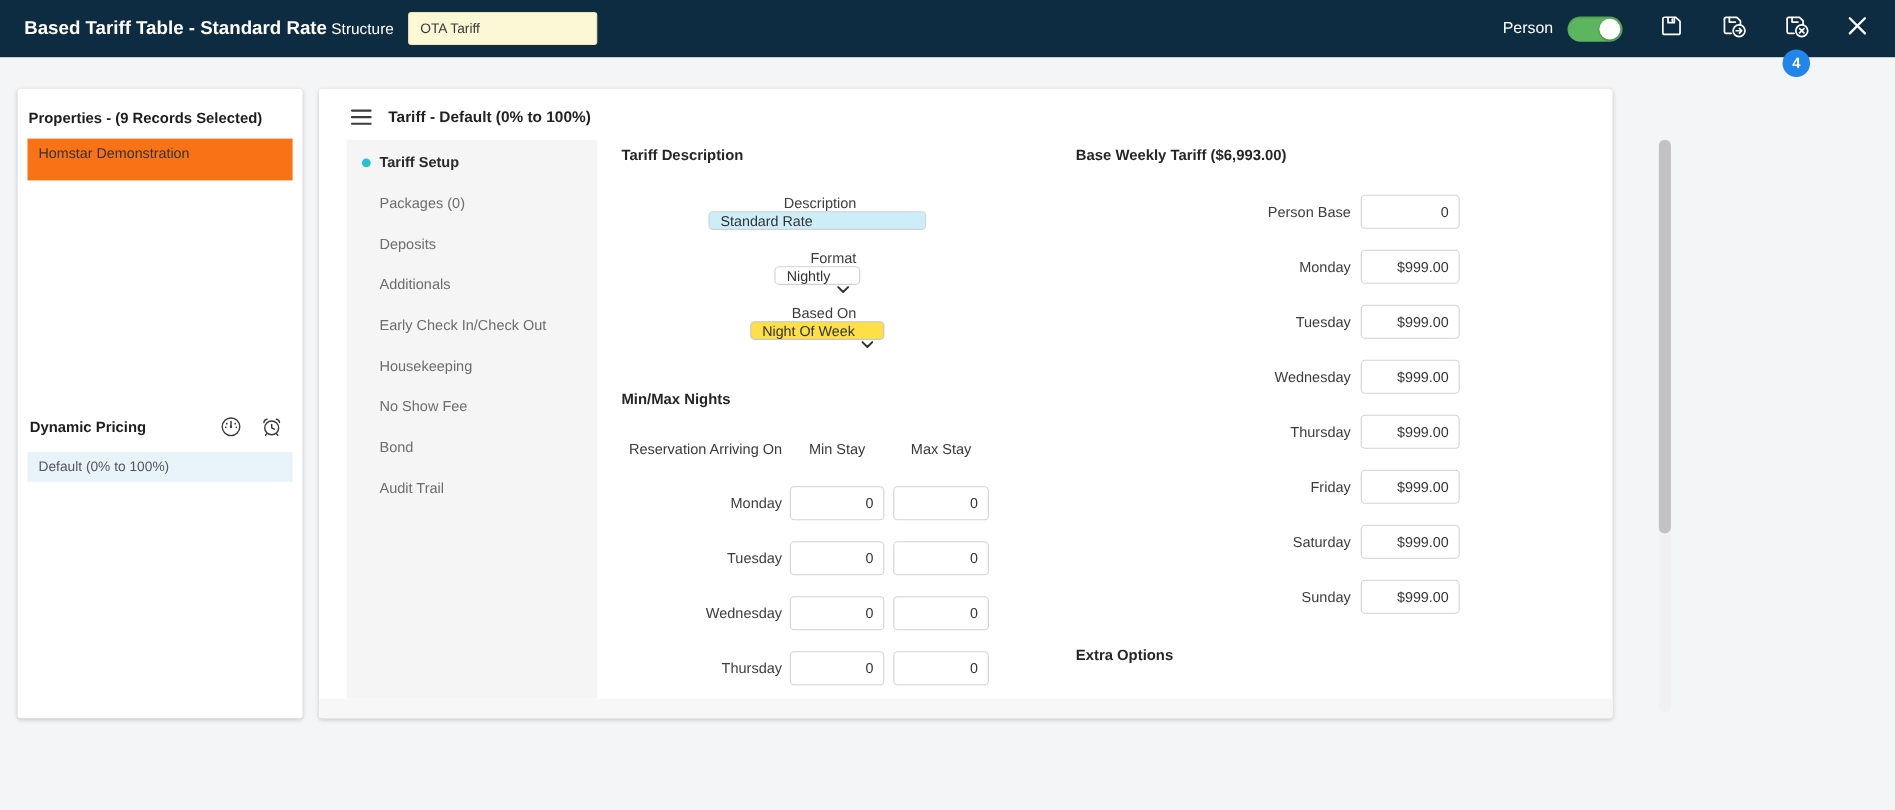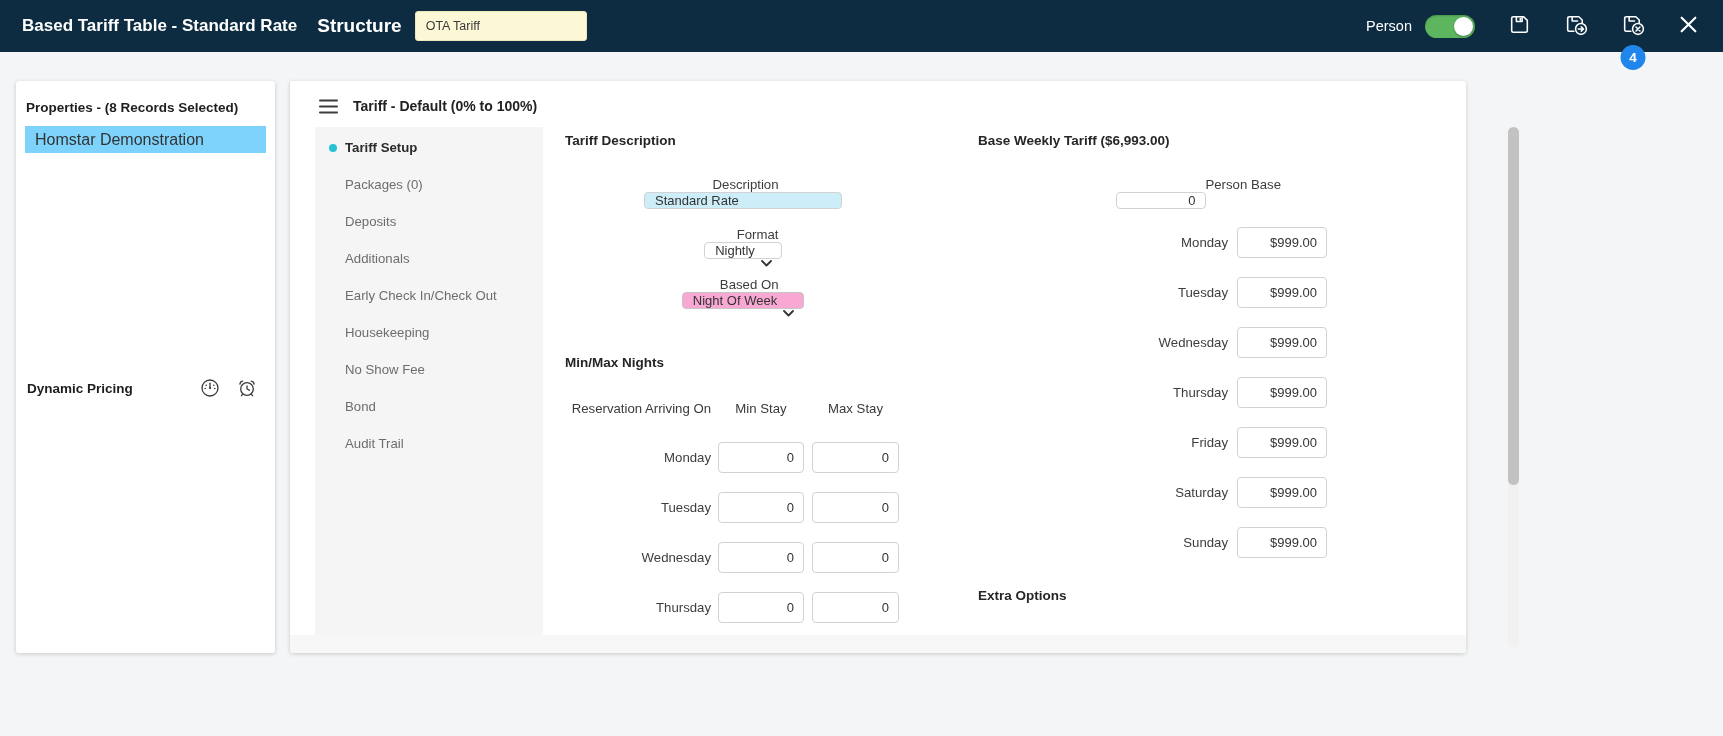--- a/index.html
+++ b/index.html
@@ -10,21 +10,21 @@
     font-family:"Liberation Sans","DejaVu Sans",sans-serif;
     color:#333;
   }
   
   .header {
     position:absolute; top:0; left:0; width:1723px; height:52px;
     background:#0d2b41; display:flex; align-items:center;
     padding:0 22px; z-index:10;
   }
   .header-title { color:#fff; font-size:17px; font-weight:700; white-space:nowrap; }
-  .structure-label { color:#fff; font-size:19px; font-weight:700; margin-left:20px; }
+  .structure-label { color:#fff; font-size:14px; font-weight:400; margin-left:4px; }
   .structure-input {
     margin-left:13px; width:172px; height:30px;
     background:#fcf8d6; border:1px solid #ece7bb; border-radius:3px;
     padding:0 10px; font-size:12.5px; color:#3a3a3a;
     font-family:inherit; outline:none;
   }
   .header-right { margin-left:auto; display:flex; align-items:center; }
   .active-label { color:#fff; font-size:14.5px; }
   .toggle {
     margin-left:13px; width:50px; height:23px; border-radius:12px;
@@ -46,22 +46,22 @@
   
   .panel {
     position:absolute; background:#fff; border-radius:3px;
     box-shadow:0 1px 4px rgba(0,0,0,.18);
   }
   .left-panel  { left:16px;  top:81px; width:259px;  height:572px; }
   .main-panel  { left:290px; top:81px; width:1176px; height:572px; }
   
   .props-title { font-size:13.5px; font-weight:700; color:#1e1e1e; padding:19px 10px 11px 10px; }
   .prop-item {
-    margin:0 9px; height:27px; line-height:27px;
-    background:#7dd3fc; padding:0 10px; font-size:16px; color:#333; cursor:pointer;
+    margin:0 9px; height:38px; line-height:27px;
+    background:#f97316; padding:0 10px; font-size:13px; color:#333; cursor:pointer;
     overflow:hidden; white-space:nowrap;
   }
   .dp-section { position:absolute; top:297px; left:9px; right:9px; }
   .dp-header { display:flex; align-items:center; }
   .dp-title { flex:1; font-size:13.5px; font-weight:700; color:#1e1e1e; padding-left:2px; }
   .dp-icons { display:flex; gap:17px; padding-right:9px; }
   .dp-icons .icon-btn { cursor:pointer; display:flex; }
   .dp-item {
     margin-top:13px; height:27px; line-height:27px;
     background:#e7f2f9; padding:0 10px; font-size:12.5px; color:#575757; cursor:pointer;
@@ -95,38 +95,38 @@
   .f-input, .select {
     flex:1; height:31px; border:1px solid #d2d2d2; border-radius:4px;
     font-size:13px; color:#333; font-family:inherit; outline:none;
   }
   .f-input { padding:0 10px; }
   .desc-input { background:#cdeef8; }
   .select {
     display:flex; align-items:center; padding:0 26px 0 10px;
     position:relative; background:#fff; cursor:pointer;
   }
-  .select.gray { background:#f9a8d4; border-color:#c6c6c6; }
+  .select.gray { background:#fde047; border-color:#c6c6c6; }
   .select .chev { position:absolute; right:9px; top:12px; }
   .mm-heading { margin-top:45px; }
   .mm-header { display:flex; margin-top:28px; font-size:13.2px; color:#3a3a3a; }
   .mm-h-day { width:146px; text-align:right; }
   .mm-h-min { width:86px; text-align:center; margin-left:7px; }
   .mm-h-max { width:87px; text-align:center; margin-left:8px; }
   .mm-row { display:flex; align-items:center; height:31px; margin-top:19px; }
   .mm-row.first-of-group { margin-top:26px; }
   .mm-day { width:146px; text-align:right; margin-right:7px; font-size:13.2px; color:#3d3d3d; }
   .num-input {
     width:86px; height:31px; border:1px solid #d2d2d2; border-radius:4px;
     font-size:13px; color:#333; text-align:right; padding:0 9px;
     font-family:inherit; outline:none;
   }
   .num-input.second { width:87px; margin-left:8px; }
   .bw-row { display:flex; align-items:center; height:31px; margin-top:19px; }
-  .bw-row.first { margin-top:26px;flex-direction:column; }
+  .bw-row.first { margin-top:26px; }
   .bw-label { width:250px; text-align:right; margin-right:9px; font-size:13.2px; color:#3d3d3d; }
   .bw-input { width:90px; }
   .extra-heading { margin-top:28px; }
   
   .bottom-strip {
     position:absolute; left:0; bottom:0; width:100%; height:18px;
     background:#f7f7f7; border-radius:0 0 3px 3px;
   }
   .v-scroll {
     position:absolute; left:1218px; top:46px; width:11px; height:521px;
@@ -185,21 +185,21 @@
       <span>
         <svg width="19" height="19" viewBox="0 0 18 18" fill="none" stroke="#fff" stroke-width="2" stroke-linecap="round">
           <path d="M2.5 2.5l13 13M15.5 2.5l-13 13"></path>
         </svg>
       </span>
     </div>
   </div>
 </div>
 
 <div class="panel left-panel">
-  <div class="props-title">Properties - (8 Records Selected)</div>
+  <div class="props-title">Properties - (9 Records Selected)</div>
   <div>
 
       <div class="prop-item">Homstar Demonstration</div>
 
   </div>
   <div class="dp-section">
     <div class="dp-header">
       <span class="dp-title">Dynamic Pricing</span>
       <span class="dp-icons">
         <span class="icon-btn">
@@ -214,20 +214,25 @@
           <svg width="20" height="20" viewBox="0 0 20 20" fill="none" stroke="#3a3a3a" stroke-width="1.3" stroke-linecap="round" stroke-linejoin="round">
             <circle cx="10" cy="11" r="6.3"></circle>
             <path d="M10 7.8V11l2.4 1.2"></path>
             <path d="M5.7 3.2A3.4 3.4 0 0 0 2.9 6.1"></path>
             <path d="M14.3 3.2a3.4 3.4 0 0 1 2.8 2.9"></path>
             <path d="M5.6 16.3l-1.2 1.4M14.4 16.3l1.2 1.4"></path>
           </svg>
         </span>
       </span>
     </div>
+    <div>
+
+        <div class="dp-item">Default (0% to 100%)</div>
+
+    </div>
   </div>
 </div>
 
 <div class="panel main-panel">
   <div class="mp-header">
     <span class="hamburger">
       <svg width="19" height="15" viewBox="0 0 19 15" stroke="#3c3c3c" stroke-width="2" stroke-linecap="round">
         <path d="M1 1.5h17M1 7.5h17M1 13.5h17"></path>
       </svg>
     </span>

